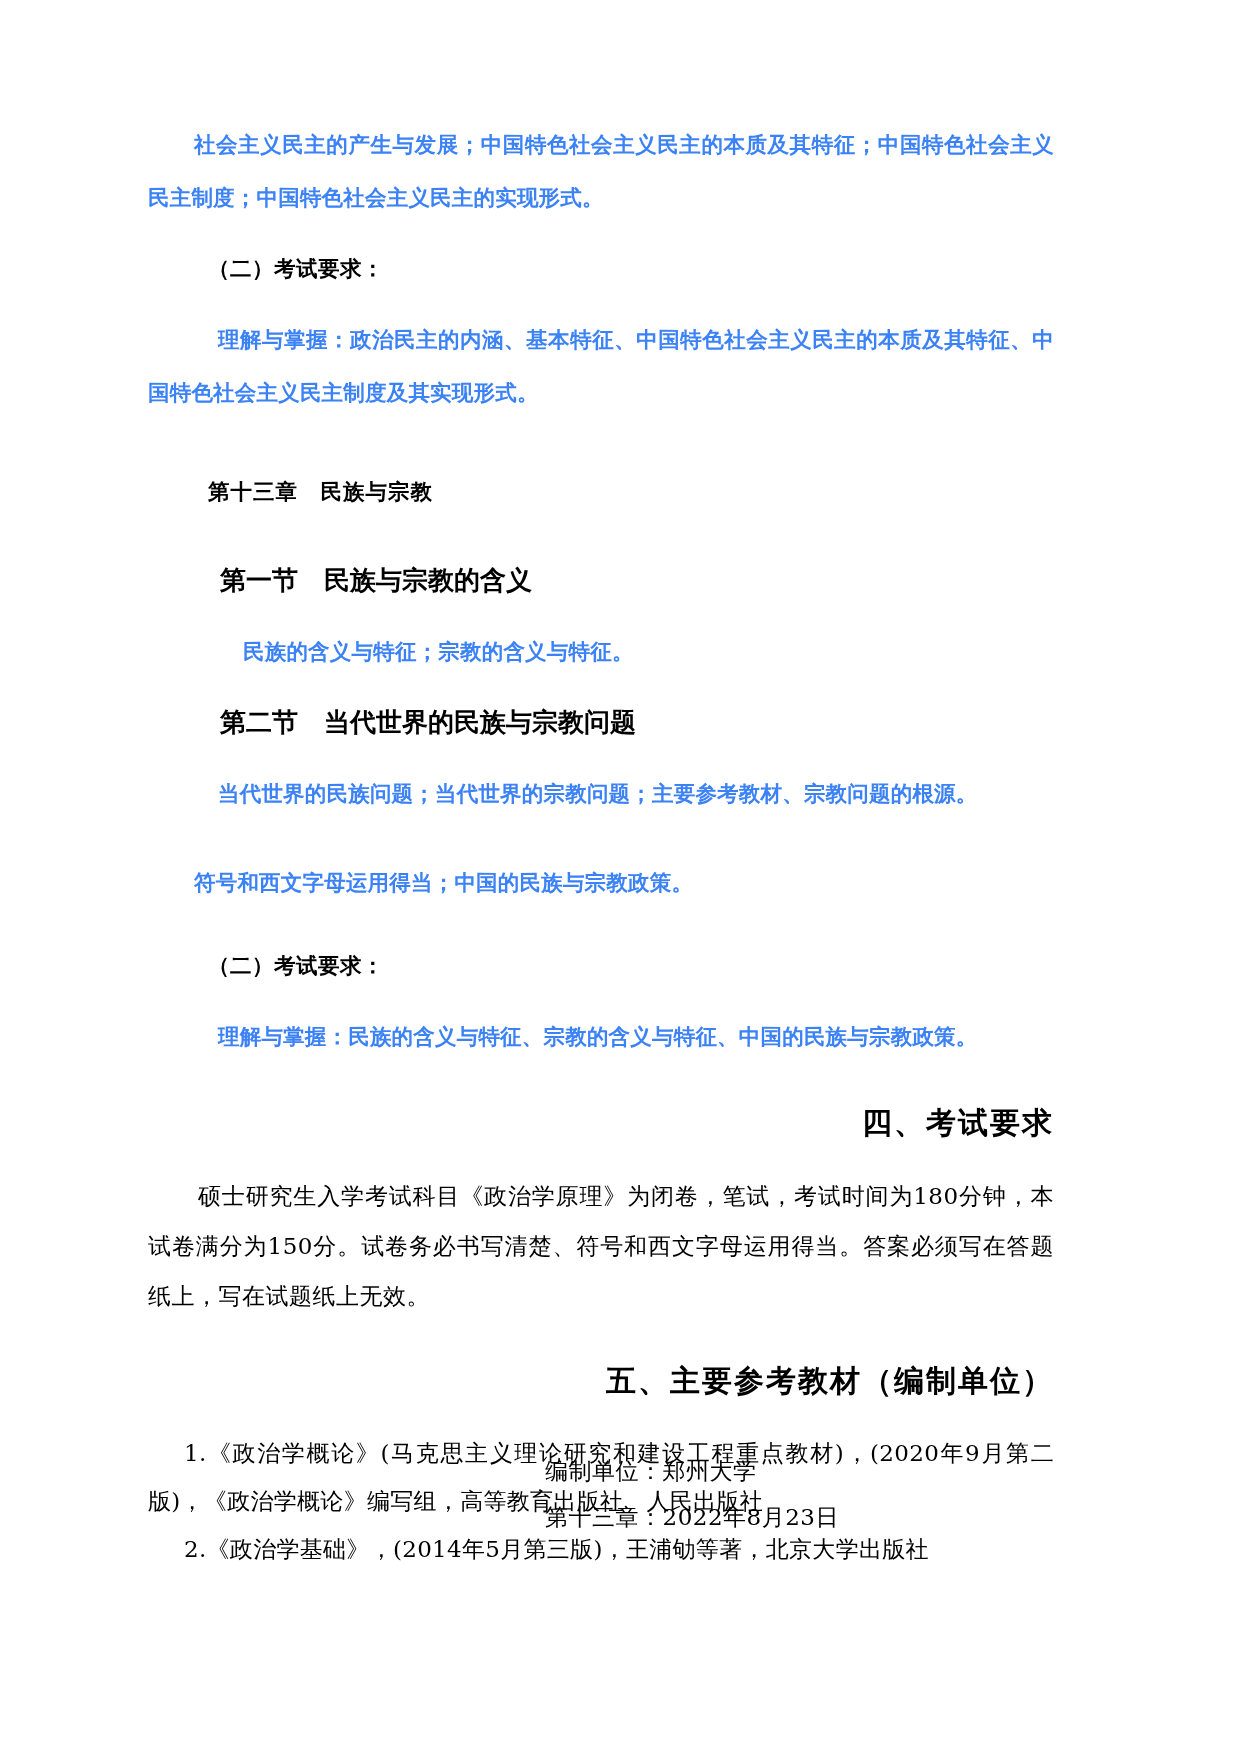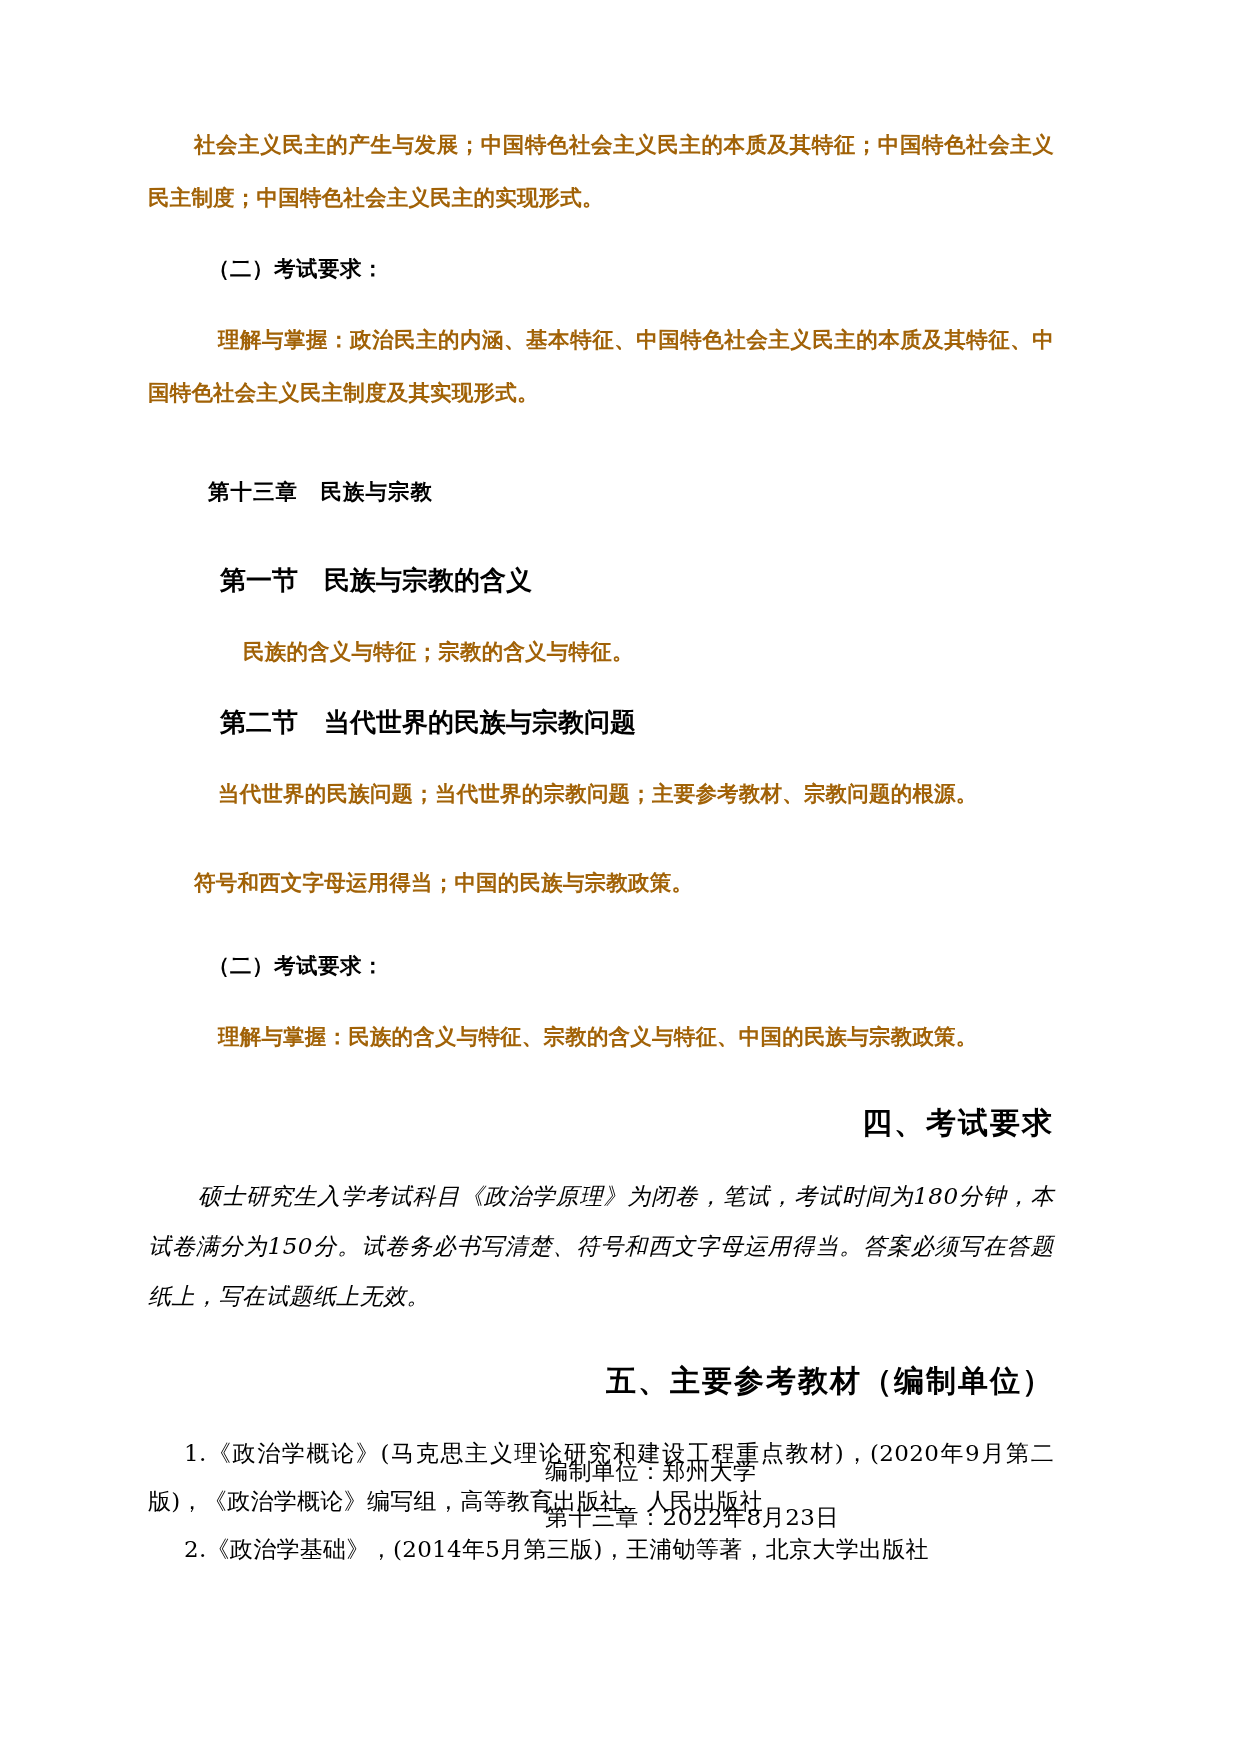--- a/index.html
+++ b/index.html
@@ -34,21 +34,21 @@
   
   .p {
     font-family: "DejaVu Sans", sans-serif;
     font-weight: bold;
     font-size: 21.5px;
     line-height: 53px;
     letter-spacing: 0.2px;
     text-align: justify;
     text-justify: inter-character;
     margin: 0;
-    color: #a16207;
+    color: #3b82f6;
   }
 
   .p.indent2 { text-indent: 46px; }
   .p.indent3 { text-indent: 70px; }
   .p.indent4 { text-indent: 95px; }
 
   .chapter-heading {
     font-family: "DejaVu Sans", sans-serif;
     font-weight: bold;
     font-size: 21.5px;
@@ -92,21 +92,21 @@
   .serif-p {
     font-family: "DejaVu Serif", serif;
     font-weight: normal;
     font-size: 23px;
     line-height: 50px;
     margin: 0;
     text-align: justify;
     text-justify: inter-character;
     letter-spacing: 0.5px;
   }
-  .serif-p.ind2 { text-indent: 50px; font-style: italic; }
+  .serif-p.ind2 { text-indent: 50px; }
 
   .booklist {
     font-family: "DejaVu Serif", serif;
     font-size: 23px;
     line-height: 48px;
     margin: 0;
     text-align: justify;
     text-justify: inter-character;
     letter-spacing: 0.3px;
   }

